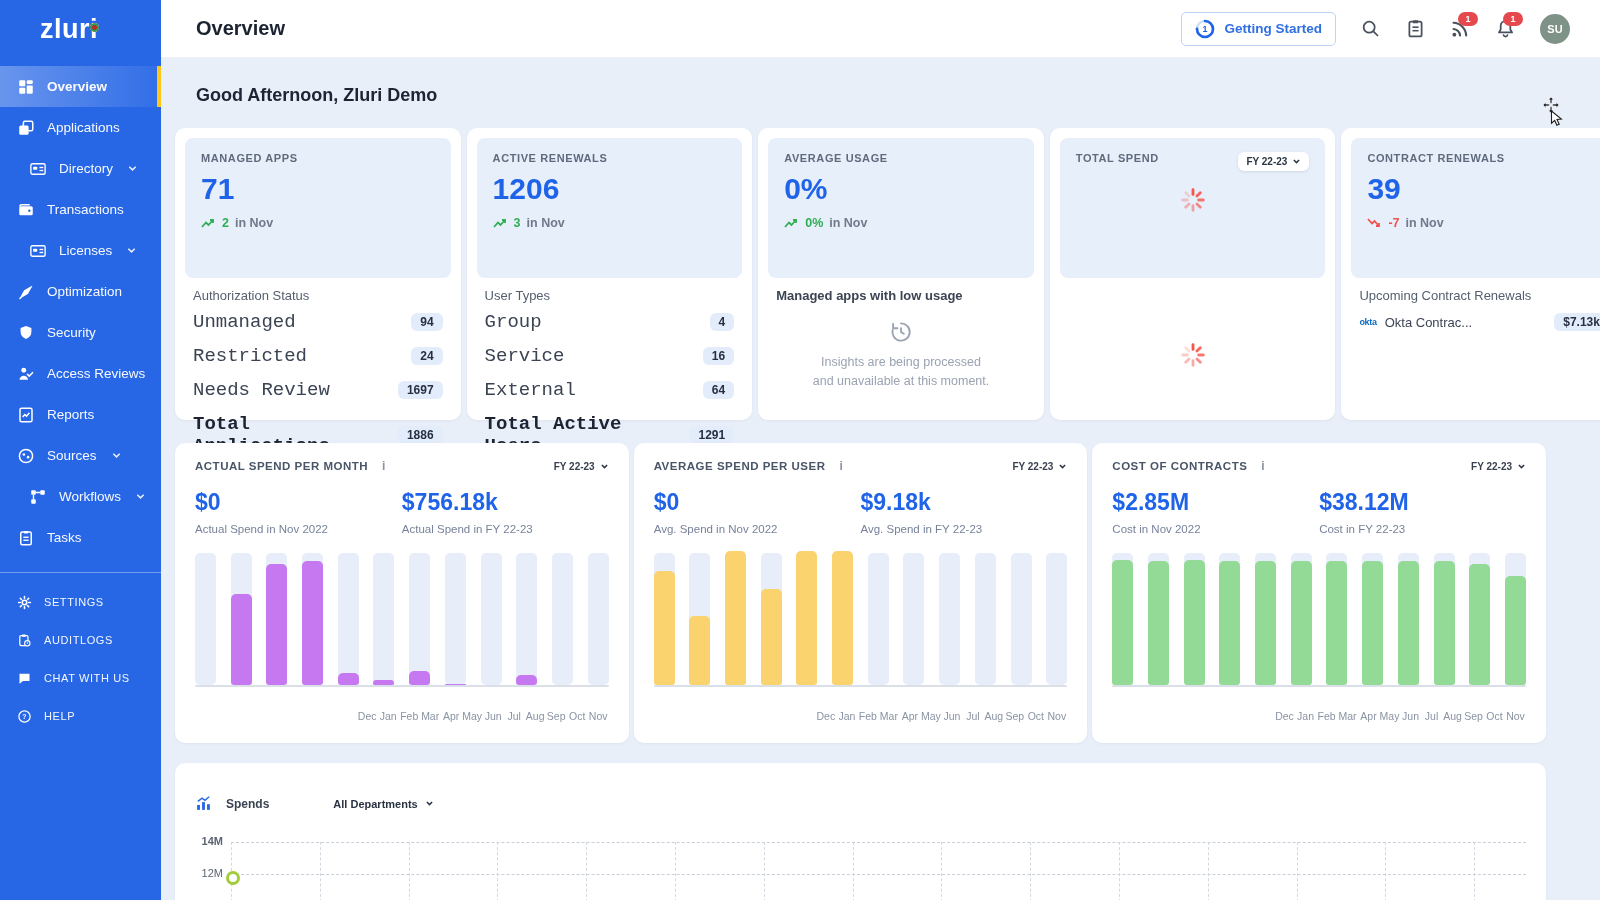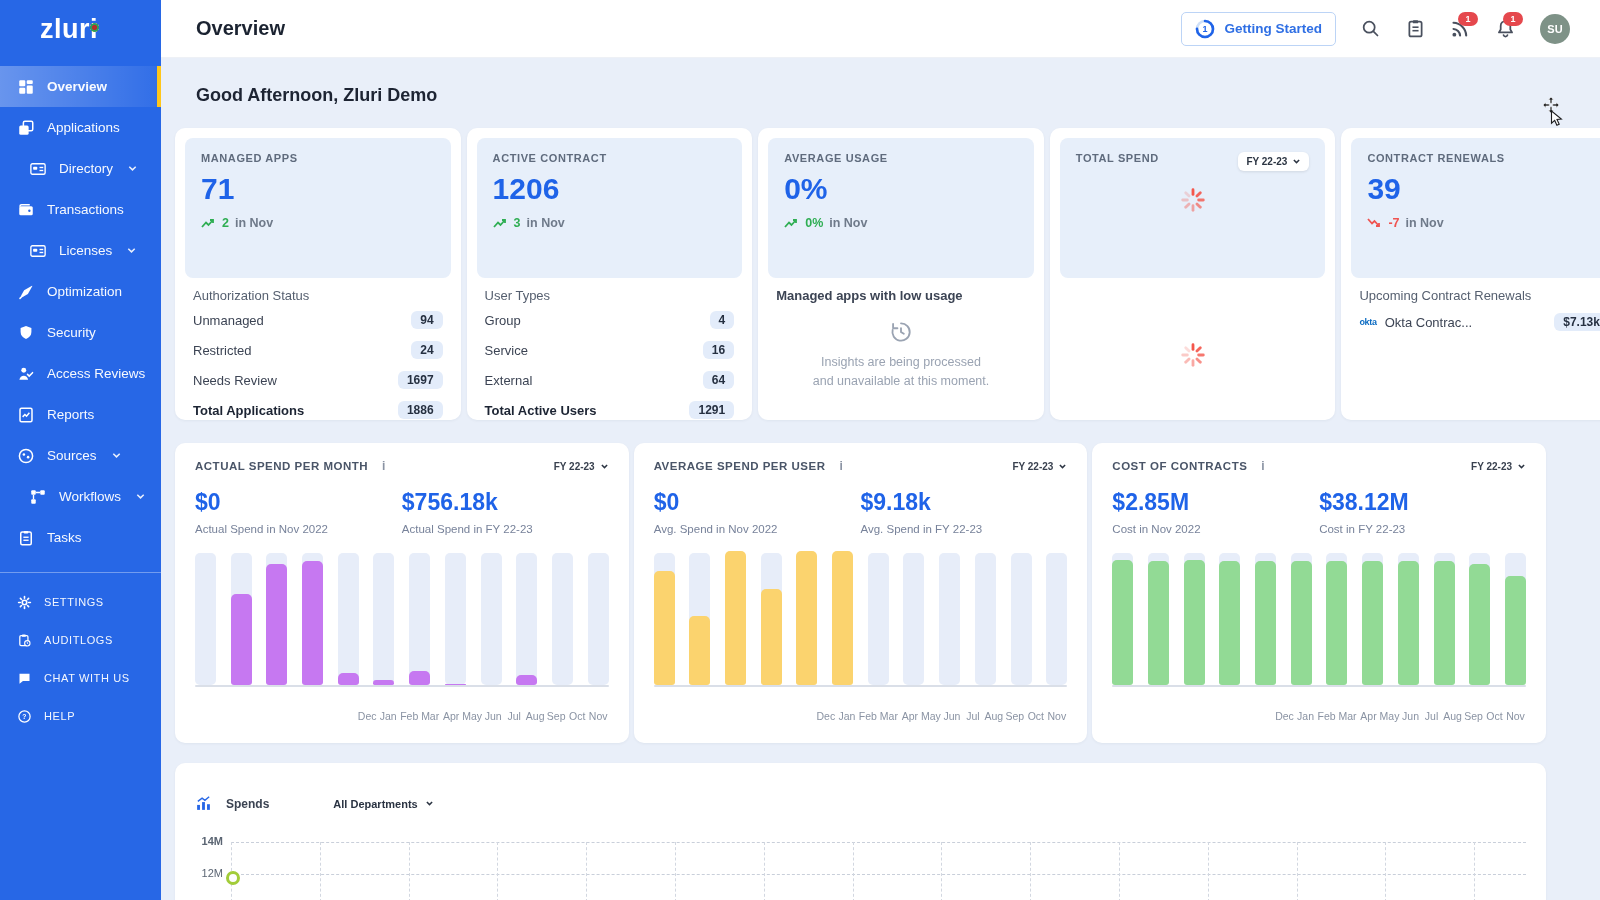--- a/index.html
+++ b/index.html
@@ -52,21 +52,21 @@
   .stat-box{background:#e7effa;border-radius:8px;height:112px;padding:14px 16px;position:relative;}
   .sc-title{font-size:11px;font-weight:600;color:#5f6b7d;letter-spacing:.6px;}
   .sc-value{font-size:30px;font-weight:700;color:#1f63e8;margin-top:8px;}
   .sc-trend{margin-top:10px;display:flex;align-items:center;gap:6px;font-size:12.5px;font-weight:600;}
   .t-up{color:#2fae53;}.t-down{color:#ef5350;}
   .t-period{color:#6f7a8a;font-weight:600;}
   .ticon{width:15px;height:12px;display:inline-flex;}
   .sc-body{padding:0 8px 0;}
   .sec-title{font-size:13px;color:#555f6f;margin:10px 0 2px;}
   .kv-row{display:flex;justify-content:space-between;align-items:center;padding:6px 0;}
-  .kv-label{font-size:13px;color:#3c4454;}
+  .kv-label{font-size:19px;color:#3c4454;font-family:Liberation Mono, monospace;}
   .kv-row.total .kv-label{font-weight:700;color:#1c2433;}
   .pill{background:#e3ecfa;color:#263041;font-size:12px;font-weight:600;padding:2px 9px;border-radius:6px;}
   .empty{margin-top:16px;text-align:center;}
   .empty-icon{width:26px;height:26px;margin:4px auto 8px;color:#9aa3b2;}
   .empty-text{font-size:12.5px;color:#9aa3b2;line-height:1.5;}
   .fy-pill{background:#fff;border-radius:6px;padding:4px 8px;font-size:10px;font-weight:700;color:#2b3442;
     box-shadow:0 1px 3px rgba(0,0,0,.10);display:inline-flex;align-items:center;gap:5px;cursor:pointer;}
   .chev-dark{width:9px;height:9px;display:inline-flex;color:#2b3442;}
   .chev-dark svg{width:9px;height:9px;}
   .sb-head{display:flex;justify-content:space-between;align-items:flex-start;}
@@ -398,21 +398,21 @@
           </div>
         <div class="kv-row total">
             <span class="kv-label">Total Applications</span>
             <span class="pill">1886</span>
           </div>
       </div>
     </div>
 
     <div class="stat-card">
       <div class="stat-box">
-        <div class="sc-title">ACTIVE CONTRACT</div>
+        <div class="sc-title">ACTIVE RENEWALS</div>
         <div class="sc-value">1206</div>
         <div class="sc-trend">
             <span class="ticon t-up">
               <svg viewBox="0 0 15 12">
                 <path d="M1 10l4-4.5 2.5 2.5L12 3" fill="none" stroke="currentColor" stroke-width="1.8"></path>
                 <path d="M9 3h3v3" fill="none" stroke="currentColor" stroke-width="1.8"></path>
               </svg>
             </span>
             <span class="t-up">3</span>
             <span class="t-period">in Nov</span>

